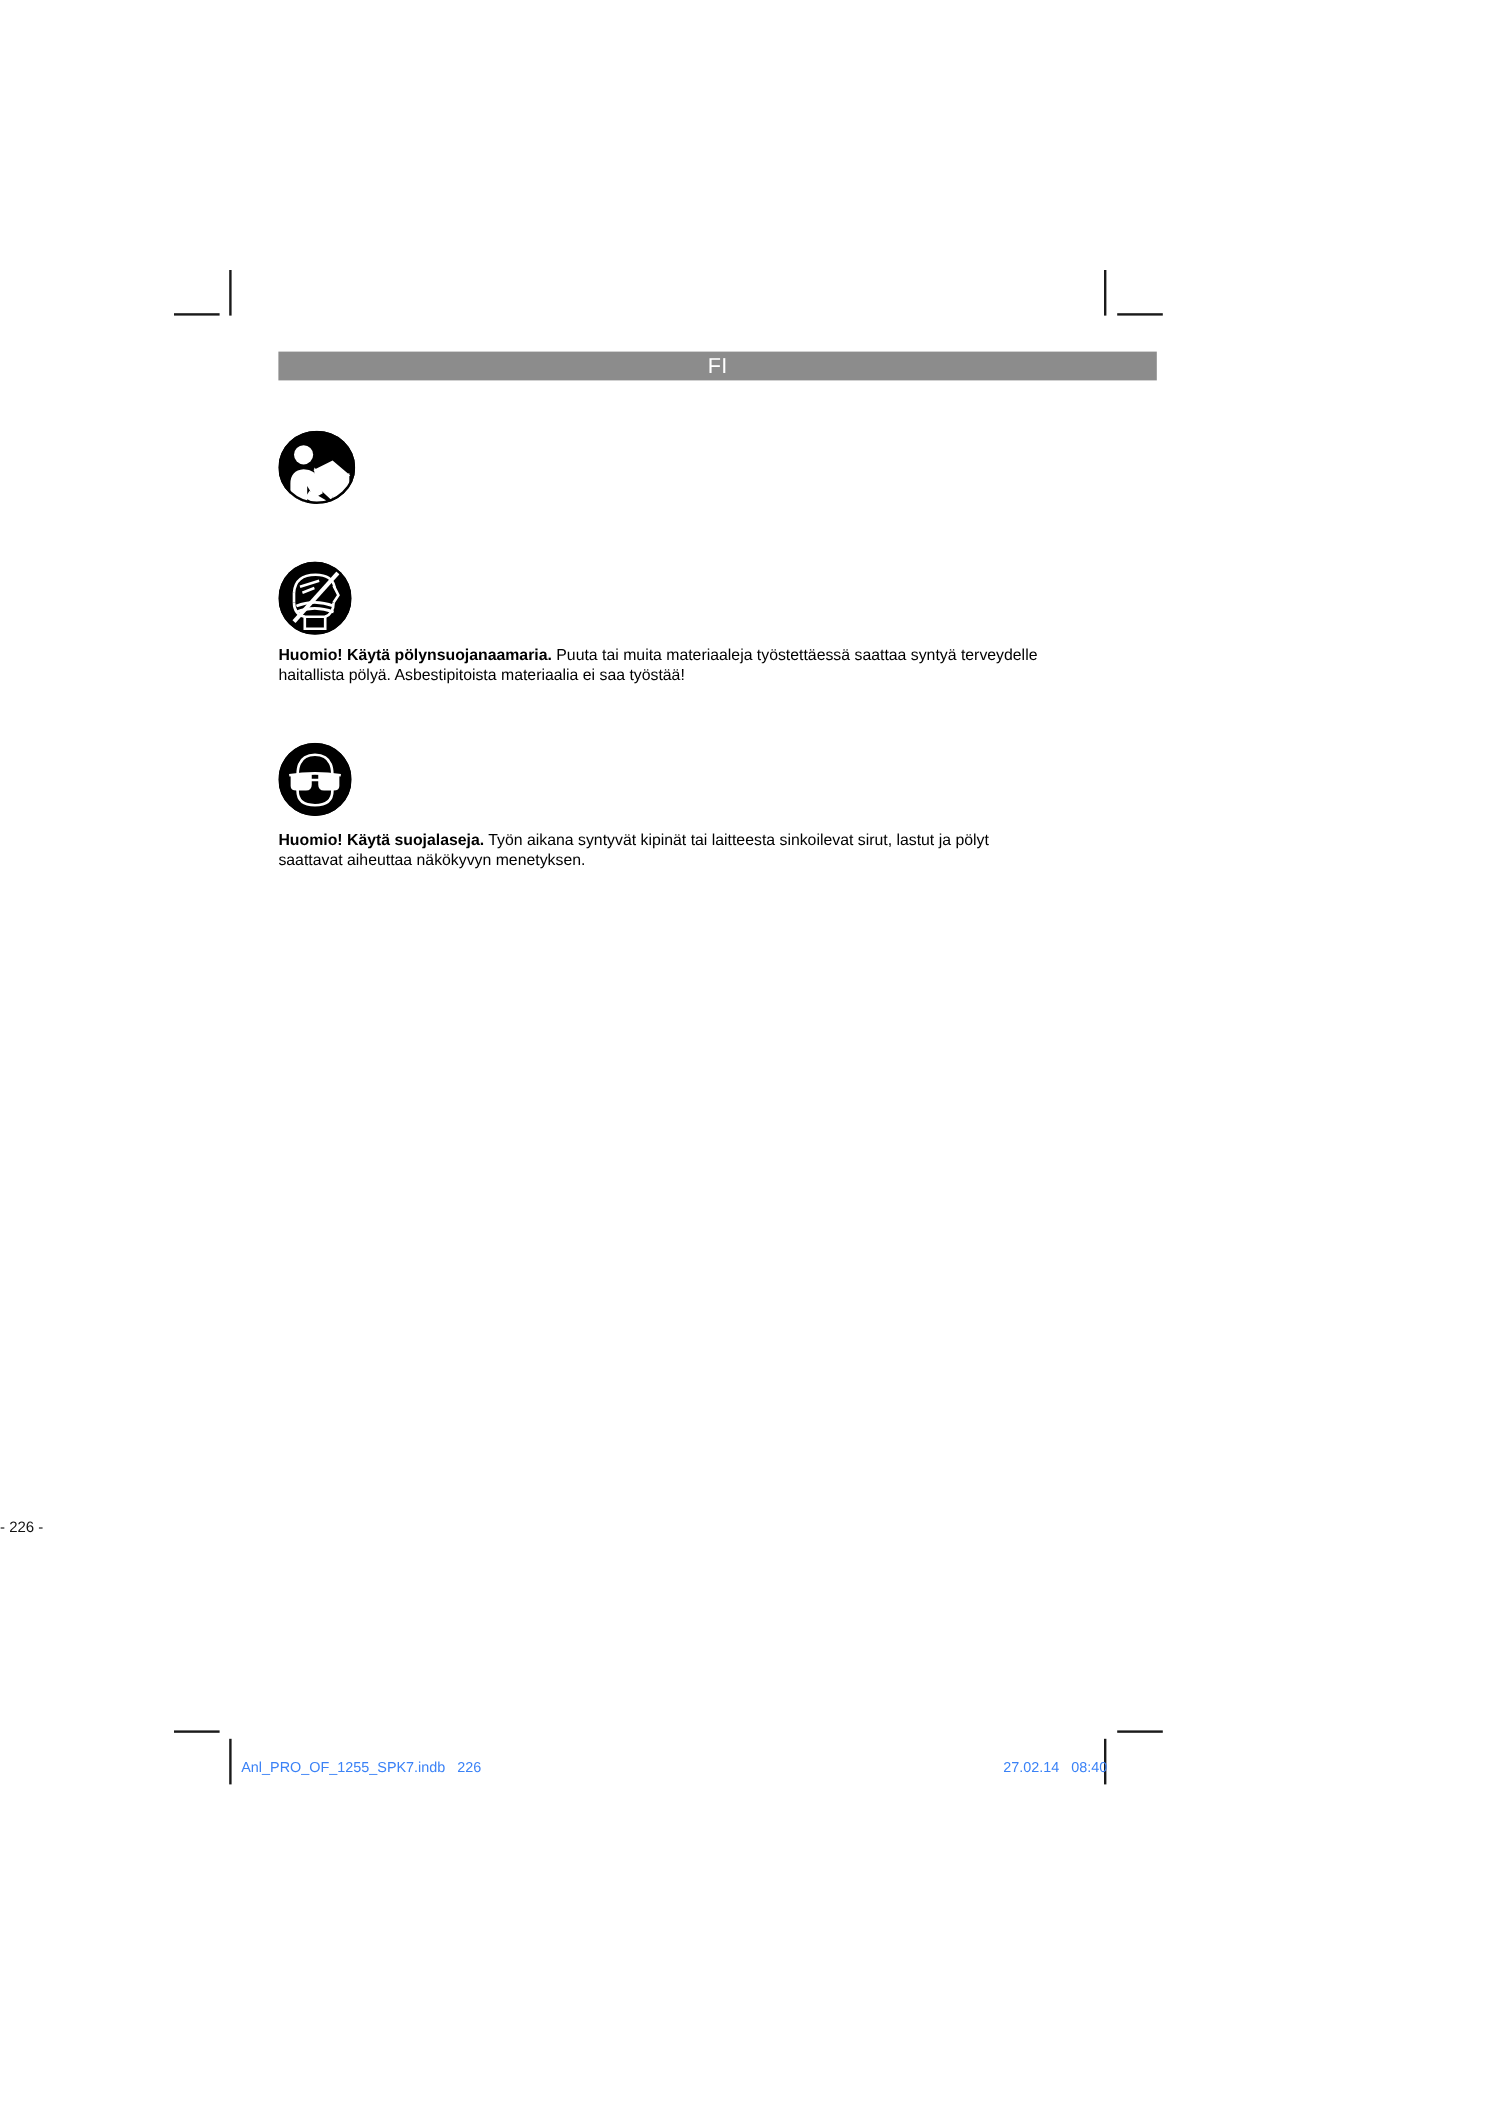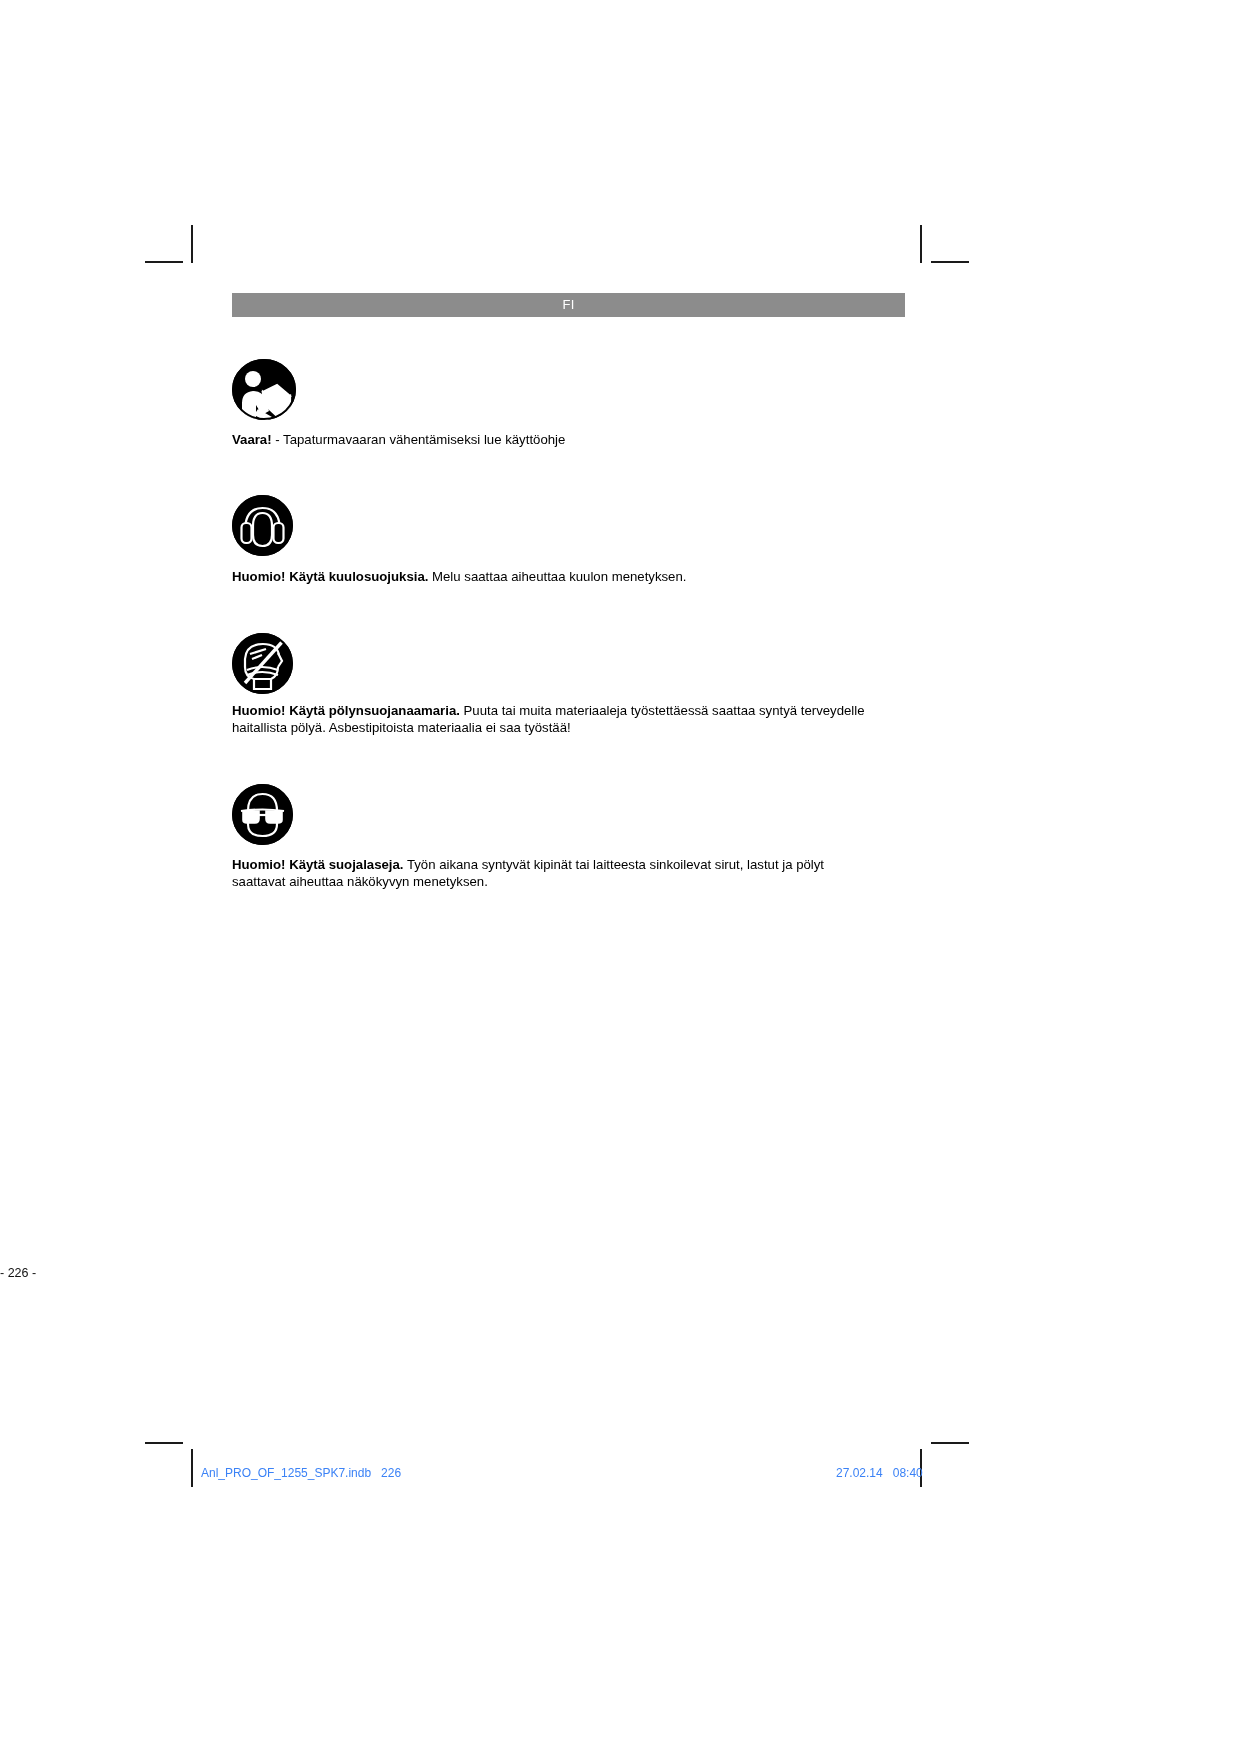--- a/index.html
+++ b/index.html
@@ -32,25 +32,25 @@
 
   
   .page {
     position: absolute;
     left: 232px;
     top: 293px;
     width: 640px;
   }
 
   .lang-bar {
-    width: 673px;
+    width: 732px;
     height: 24px;
     background: #8c8c8c;
     color: #ffffff;
-    font-size: 13px;
+    font-size: 18px;
     line-height: 24px;
     text-align: center;
     letter-spacing: .3px;
   }
 
   .block {
     margin-top: 0;
   }
   .icon-wrap {
     display: block;
@@ -128,38 +128,22 @@
           <circle cx="21" cy="20" r="8" stroke-width="0"></circle>
           <path d="M10 61 L10 44 Q10 33 21 32 Q31 32 33 41 L37 52 L30 56 L24 46 L24 61 Z" stroke-width="0"></path>
           <path d="M31 33 L45 26 L58 37 L44 45 Z" stroke-width="2.2" fill="#fff"></path>
           <path d="M44 45 L58 37 L58 48 L46 55 Z" stroke-width="2.2" fill="#fff"></path>
           <path d="M31 33 L44 45 L44 56 L31 44 Z" stroke-width="2.2" fill="#fff"></path>
           <path d="M26 50 L40 58 L34 62 L22 56 Z" stroke-width="0"></path>
         </g>
         <ellipse cx="32" cy="30.5" rx="31" ry="29.5" fill="none" stroke="#000" stroke-width="2"></ellipse>
       </svg>
     </div>
-    <div class="caption"><b>Vaara!</b><span> - Tapaturmavaaran vähentämiseksi lue käyttöohje</span></div>
   </div>
 
-  <div class="block b2">
-    <div class="icon-wrap">
-      <svg class="sym" width="61" height="61" viewBox="0 0 61 61">
-        <circle cx="30.5" cy="30.5" r="30.5" fill="#000"></circle>
-        <g fill="none" stroke="#fff" stroke-width="2.2">
-          <path d="M13 36 Q13 13 30.5 13 Q48 13 48 36"></path>
-        </g>
-        <rect x="9.5" y="28" width="10" height="20" rx="4.5" fill="#000" stroke="#fff" stroke-width="2.2"></rect>
-        <rect x="41.5" y="28" width="10" height="20" rx="4.5" fill="#000" stroke="#fff" stroke-width="2.2"></rect>
-        <path d="M30.5 18 Q40 18 40 31 L40 40 Q40 51 30.5 51 Q21 51 21 40 L21 31 Q21 18 30.5 18 Z" fill="#000" stroke="#fff" stroke-width="2.2"></path>
-        <circle cx="30.5" cy="30.5" r="29.4" fill="none" stroke="#000" stroke-width="2"></circle>
-      </svg>
-    </div>
-    <div class="caption"><b>Huomio! Käytä kuulosuojuksia.</b><span> Melu saattaa aiheuttaa kuulon menetyksen.</span></div>
-  </div>
 
   <div class="block b3">
     <div class="icon-wrap">
       <svg class="sym" width="61" height="61" viewBox="0 0 61 61">
         <circle cx="30.5" cy="30.5" r="30.5" fill="#000"></circle>
         <g fill="none" stroke="#fff" stroke-width="2.2">
           <path d="M13 26 Q14 11 31 11 Q45 11 47 22"></path>
           <path d="M13 26 L13 34"></path>
           <path d="M46 20 L50 28 L46 34"></path>
           <path d="M18 21 L34 16"></path>

